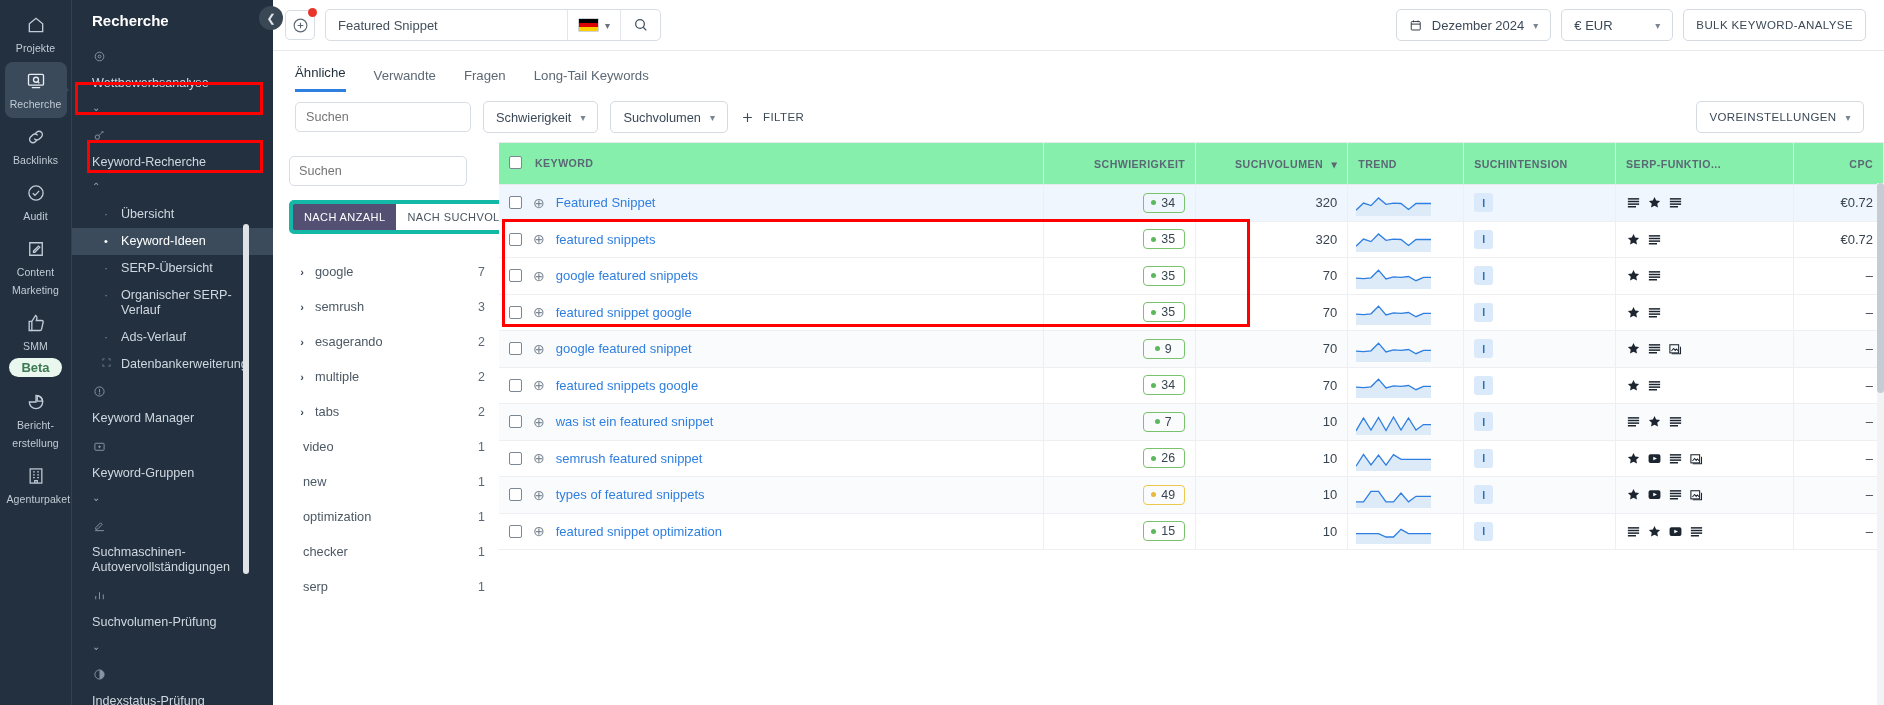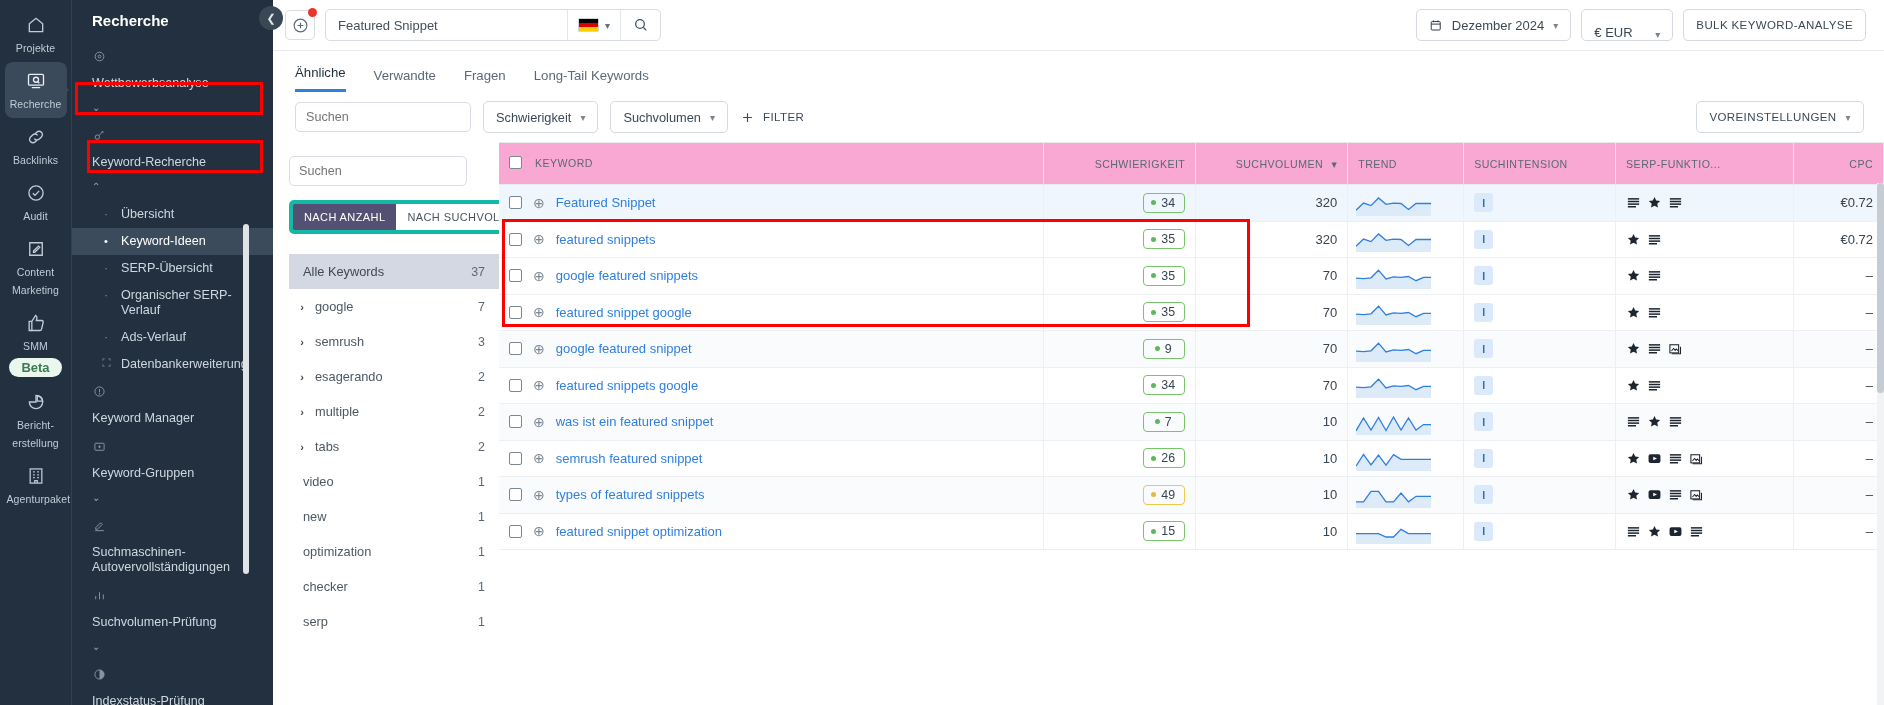--- a/index.html
+++ b/index.html
@@ -154,22 +154,22 @@
   .grow.all { background: #d4d8e3; color: #3e4855; padding-left: 14px; }
   .grow .ch { width: 26px; flex: 0 0 26px; text-align: center; color: #3f4b57; font-size: 11px; font-weight: bold; }
   .grow .nm { flex: 1; }
   .grow .ct { color: #5b6874; font-size: 12.4px; }
   .grow.leaf { padding-left: 14px; }
 
   
   .tablewrap { flex: 1; min-width: 0; position: relative; overflow: hidden; }
   table { width: 100%; border-collapse: collapse; table-layout: fixed; }
   thead th {
-    background: #f9a8d4; font-size: 10.6px; letter-spacing: .45px;
-    color: #5a6874; font-weight: normal; text-align: left;
+    background: #86efac; font-size: 10.6px; letter-spacing: .45px;
+    color: #5a6874; font-weight: bold; text-align: left;
     padding: 13px 10px; border-right: 1px solid #e8eaee;
     border-top: 1px solid #e8eaee; border-bottom: 1px solid #e8eaee;
     white-space: nowrap; text-transform: uppercase;
   }
   thead th.r { text-align: right; }
   tbody td {
     padding: 0 10px; height: 36.5px; font-size: 13px; color: #38444f;
     border-bottom: 1px solid #edeff2; border-right: 1px solid #edeff2;
     white-space: nowrap;
   }
@@ -443,21 +443,21 @@
 
       <div class="pill" style="width:155px;justify-content:flex-start;">
         <svg width="15" height="15" viewBox="0 0 24 24" fill="none" stroke="#2b3642" stroke-width="1.7">
             <rect x="4" y="5" width="16" height="15" rx="1.5"></rect>
             <path d="M4 9.5h16M8 3v3M16 3v3"></path>
           </svg>
         <span>Dezember 2024</span>
         <span class="cv" style="margin-left:auto;">▾</span>
       </div>
 
-      <div class="pill" style="width:92px;align-items:flex-end;">
+      <div class="pill" style="width:112px;">
         <span>€ EUR</span>
         <span class="cv" style="margin-left:auto;">▾</span>
       </div>
 
       <div class="pill caps">
         <span>BULK KEYWORD-ANALYSE</span>
       </div>
     </div>
 
     <div class="tabsbar">
@@ -505,24 +505,20 @@
               <circle cx="10.5" cy="10.5" r="6.5"></circle>
               <path d="M15.4 15.4L20 20"></path>
             </svg>
         </div>
 
         <div class="segs">
           <div class="seg on">NACH ANZAHL</div>
           <div class="seg">NACH SUCHVOLUMEN</div>
         </div>
 
-        <div class="grow all">
-          <span class="nm">Alle Keywords</span>
-          <span class="ct">37</span>
-        </div>
 
         <div class="grow">
           <span class="ch">›</span>
           <span class="nm">google</span>
           <span class="ct">7</span>
         </div>
         <div class="grow">
           <span class="ch">›</span>
           <span class="nm">semrush</span>
           <span class="ct">3</span>

